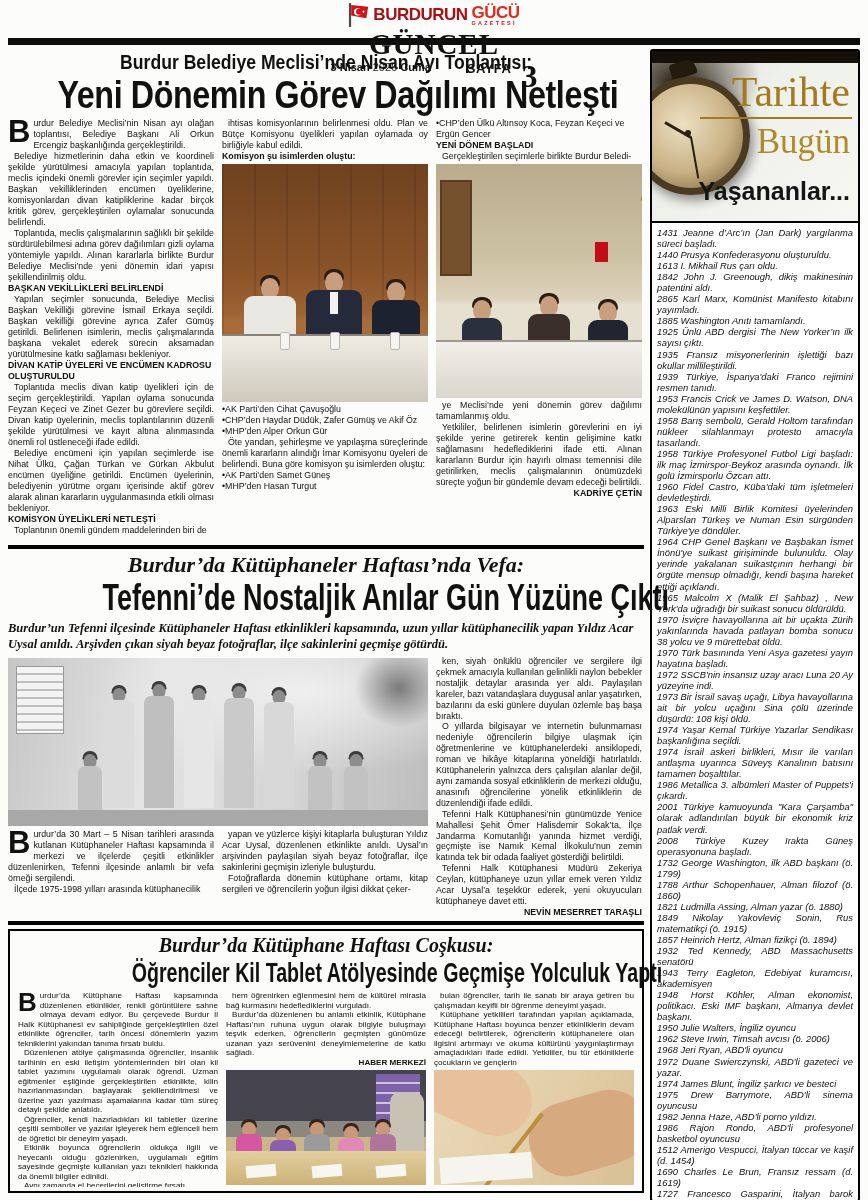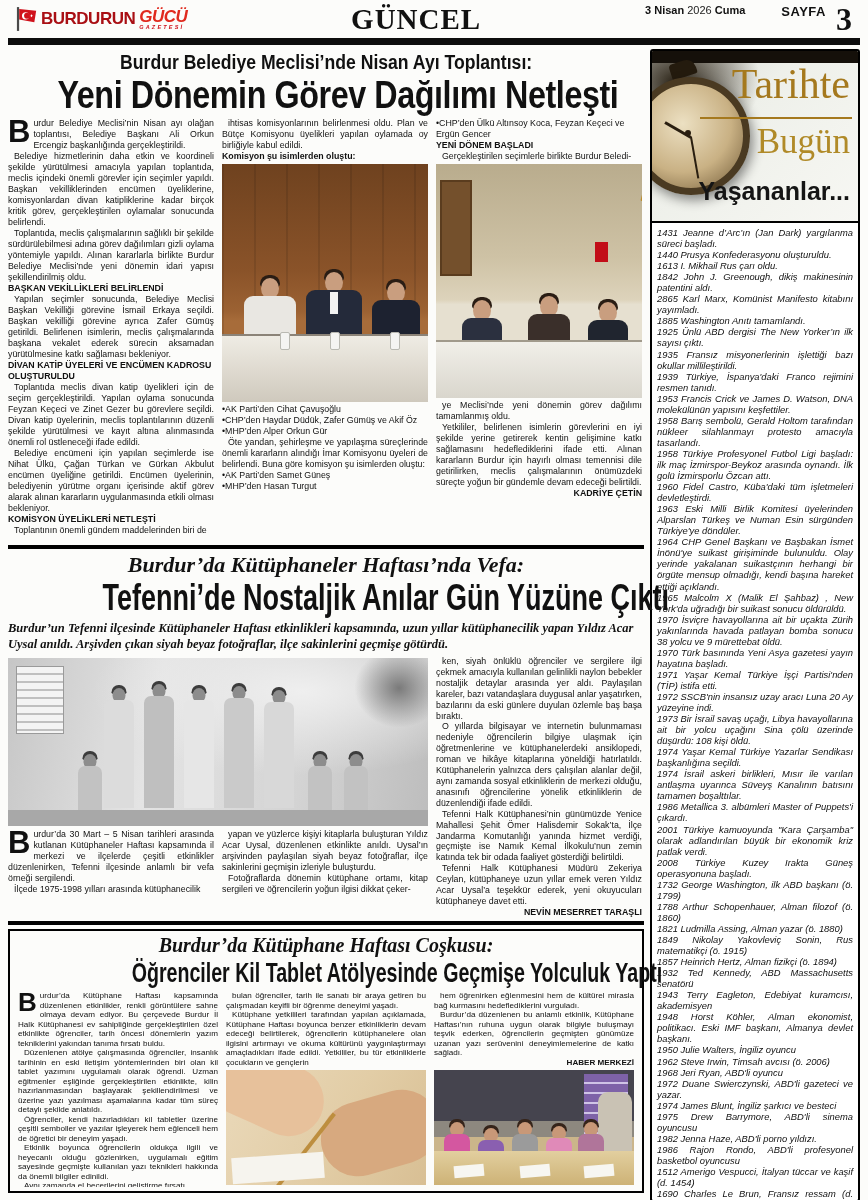--- a/index.html
+++ b/index.html
@@ -1,25 +1,25 @@
 <!DOCTYPE html>
 <html lang="tr"><head>
 <meta charset="utf-8">
 <style>
   html,body{margin:0;padding:0;}
   body{width:868px;height:1200px;overflow:hidden;background:#fcfcfa;color:#111;
        font-family:"Liberation Sans",sans-serif;}
   .page{width:868px;height:1200px;position:relative;}
 
   
-  .masthead{height:34px;display:flex;align-items:center;justify-content:space-between;padding:2px 16px 0;}
+  .masthead{height:34px;display:flex;align-items:center;justify-content:space-between;padding:2px 16px 0;flex-direction:column;}
   .logo{display:flex;align-items:center;gap:3px;}
   .logo svg{display:block;}
   .logo-main{font-size:17px;font-weight:900;color:#a90f14;letter-spacing:-.5px;}
-  .logo-gucu-wrap{display:inline-flex;flex-direction:column;line-height:1;margin-left:1px;font-style:italic;}
+  .logo-gucu-wrap{display:inline-flex;flex-direction:column;line-height:1;margin-left:1px;}
   .logo-gucu{font-size:17px;font-weight:900;color:#e02a1e;letter-spacing:-.5px;}
   .logo-sub{font-size:5.5px;font-weight:700;color:#d0121c;letter-spacing:2.2px;}
   .section-title{font-family:"Liberation Serif",serif;font-weight:700;font-size:29px;letter-spacing:1px;}
   .header-right{display:flex;align-items:flex-start;gap:10px;}
   .date-wrap{font-size:11px;}
   .date-day,.date-weekday{font-weight:700;}
   .date-year{font-weight:400;color:#222;}
   .sayfa{font-size:13px;font-weight:700;letter-spacing:.5px;margin-left:26px;}
   .pagenum{font-family:"Liberation Serif",serif;font-size:32px;font-weight:700;line-height:30px;}
   .black-bar{height:7px;background:#0d0d0d;margin:2px 8px 0;}
@@ -83,21 +83,21 @@
   .clock{position:absolute;left:-20px;top:26px;width:104px;height:104px;border-radius:50%;
          border:7px solid #4a3a22;
          background:radial-gradient(circle at 42% 38%,#ece0c2 0%,#cdb astonishing 0%,#c9b184 55%,#6f5835 100%);
          background:radial-gradient(circle at 42% 38%,#ece0c2 0%,#c9b184 55%,#6f5835 100%);
          box-shadow:3px 5px 12px rgba(0,0,0,.45);}
   .clock .hand{position:absolute;left:50%;top:50%;background:#2a1f10;transform-origin:0 50%;}
   .clock .h-hour{width:30px;height:3px;transform:rotate(-150deg);}
   .clock .h-min{width:42px;height:2px;transform:rotate(80deg);}
   .clock .pin{position:absolute;left:46px;top:46px;width:6px;height:6px;border-radius:50%;background:#2a1f10;}
   .crown{position:absolute;left:18px;top:10px;width:26px;height:16px;background:#241b0e;border-radius:4px 10px 2px 2px;transform:rotate(-18deg);}
-  .t1{position:absolute;right:8px;top:12px;font-family:"Liberation Serif",serif;font-size:42px;line-height:42px;color:#a5791e;}
+  .t1{position:absolute;right:8px;top:20px;font-family:"Liberation Serif",serif;font-size:42px;line-height:42px;color:#a5791e;}
   .t-underline{position:absolute;right:6px;top:66px;width:152px;height:2px;background:#a5791e;}
   .t2{position:absolute;right:8px;top:72px;font-family:"Liberation Serif",serif;font-size:35px;line-height:38px;color:#b08a28;}
   .t3{position:absolute;right:8px;top:126px;font-size:25px;font-weight:700;color:#151515;}
   .events{padding:4px 5px 0;font-size:9.4px;line-height:11.05px;}
   .events .para{text-align:justify;font-style:italic;}
 
   
   .photo{position:relative;overflow:hidden;margin:2px 0;}
   .photo *{position:absolute;}
 
@@ -393,68 +393,68 @@
         <div class="ws-cols">
           <div class="wcol">
               <p class="para dc">Burdur’da Kütüphane Haftası kapsamında düzenlenen etkinlikler, renkli görüntülere sahne olmaya devam ediyor. Bu çerçevede Burdur İl Halk Kütüphanesi ev sahipliğinde gerçekleştirilen özel etkinlikte öğrenciler, tarih öncesi dönemlerin yazım tekniklerini yakından tanıma fırsatı buldu.</p>
               <p class="para p">Düzenlenen atölye çalışmasında öğrenciler, insanlık tarihinin en eski iletişim yöntemlerinden biri olan kil tablet yazımını uygulamalı olarak öğrendi. Uzman eğitmenler eşliğinde gerçekleştirilen etkinlikte, kilin hazırlanmasından başlayarak şekillendirilmesi ve üzerine yazı yazılması aşamalarına kadar tüm süreç detaylı şekilde anlatıldı.</p>
               <p class="para p">Öğrenciler, kendi hazırladıkları kil tabletler üzerine çeşitli semboller ve yazılar işleyerek hem eğlenceli hem de öğretici bir deneyim yaşadı.</p>
               <p class="para p">Etkinlik boyunca öğrencilerin oldukça ilgili ve heyecanlı olduğu gözlenirken, uygulamalı eğitim sayesinde geçmişte kullanılan yazı teknikleri hakkında da önemli bilgiler edinildi.</p>
               <p class="para p">Aynı zamanda el becerilerini geliştirme fırsatı</p>
             </div>
           <div class="wcol">
             <div>
+                <p class="para p">hem öğrenirken eğlenmesini hem de kültürel mirasla bağ kurmasını hedeflediklerini vurguladı.</p>
+                <p class="para p">Burdur’da düzenlenen bu anlamlı etkinlik, Kütüphane Haftası’nın ruhuna uygun olarak bilgiyle buluşmayı teşvik ederken, öğrencilerin geçmişten günümüze uzanan yazı serüvenini deneyimlemelerine de katkı sağladı.</p>
+                <p class="para by">HABER MERKEZİ</p>
+              </div>
+            <div class="photo photo-kids fill">
+              <i class="pk-banner"></i>
+              <i class="pk-teacher"></i>
+              <span class="pk-kid pk-1">
+                  <span class="hair"></span>
+                  <span class="head"></span>
+                  <span class="torso"></span>
+                </span>
+              <span class="pk-kid pk-2">
+                  <span class="hair"></span>
+                  <span class="head"></span>
+                  <span class="torso"></span>
+                </span>
+              <span class="pk-kid pk-3">
+                  <span class="hair"></span>
+                  <span class="head"></span>
+                  <span class="torso"></span>
+                </span>
+              <span class="pk-kid pk-4">
+                  <span class="hair"></span>
+                  <span class="head"></span>
+                  <span class="torso"></span>
+                </span>
+              <span class="pk-kid pk-5">
+                  <span class="hair"></span>
+                  <span class="head"></span>
+                  <span class="torso"></span>
+                </span>
+              <i class="pk-table"></i>
+              <i class="pk-paper pk-pa"></i>
+              <i class="pk-paper pk-pb"></i>
+              <i class="pk-paper pk-pc"></i>
+            </div>
+          </div>
+          <div class="wcol">
+            <div>
                 <p class="para p">bulan öğrenciler, tarih ile sanatı bir araya getiren bu çalışmadan keyifli bir öğrenme deneyimi yaşadı.</p>
                 <p class="para p">Kütüphane yetkilileri tarafından yapılan açıklamada, Kütüphane Haftası boyunca benzer etkinliklerin devam edeceği belirtilerek, öğrencilerin kütüphanelere olan ilgisini artırmayı ve okuma kültürünü yaygınlaştırmayı amaçladıkları ifade edildi. Yetkililer, bu tür etkinliklerle çocukların ve gençlerin</p>
               </div>
             <div class="photo photo-clay fill">
               <i class="cl-arm"></i>
               <i class="cl-hand"></i>
               <i class="cl-stick"></i>
               <i class="cl-paper"></i>
-            </div>
-          </div>
-          <div class="wcol">
-            <div>
-                <p class="para p">hem öğrenirken eğlenmesini hem de kültürel mirasla bağ kurmasını hedeflediklerini vurguladı.</p>
-                <p class="para p">Burdur’da düzenlenen bu anlamlı etkinlik, Kütüphane Haftası’nın ruhuna uygun olarak bilgiyle buluşmayı teşvik ederken, öğrencilerin geçmişten günümüze uzanan yazı serüvenini deneyimlemelerine de katkı sağladı.</p>
-                <p class="para by">HABER MERKEZİ</p>
-              </div>
-            <div class="photo photo-kids fill">
-              <i class="pk-banner"></i>
-              <i class="pk-teacher"></i>
-              <span class="pk-kid pk-1">
-                  <span class="hair"></span>
-                  <span class="head"></span>
-                  <span class="torso"></span>
-                </span>
-              <span class="pk-kid pk-2">
-                  <span class="hair"></span>
-                  <span class="head"></span>
-                  <span class="torso"></span>
-                </span>
-              <span class="pk-kid pk-3">
-                  <span class="hair"></span>
-                  <span class="head"></span>
-                  <span class="torso"></span>
-                </span>
-              <span class="pk-kid pk-4">
-                  <span class="hair"></span>
-                  <span class="head"></span>
-                  <span class="torso"></span>
-                </span>
-              <span class="pk-kid pk-5">
-                  <span class="hair"></span>
-                  <span class="head"></span>
-                  <span class="torso"></span>
-                </span>
-              <i class="pk-table"></i>
-              <i class="pk-paper pk-pa"></i>
-              <i class="pk-paper pk-pb"></i>
-              <i class="pk-paper pk-pc"></i>
             </div>
           </div>
         </div>
       </article>
 
     </div>
 
     <aside class="sidebar">
       <div class="hero">
         <i class="hero-topband" style="position:absolute;"></i>
@@ -481,21 +481,20 @@
           <p class="para">1939 Türkiye, İspanya'daki Franco rejimini resmen tanıdı.</p>
           <p class="para">1953 Francis Crick ve James D. Watson, DNA molekülünün yapısını keşfettiler.</p>
           <p class="para">1958 Barış sembolü, Gerald Holtom tarafından nükleer silahlanmayı protesto amacıyla tasarlandı.</p>
           <p class="para">1958 Türkiye Profesyonel Futbol Ligi başladı: ilk maç İzmirspor-Beykoz arasında oynandı. İlk golü İzmirsporlu Özcan attı.</p>
           <p class="para">1960 Fidel Castro, Küba'daki tüm işletmeleri devletleştirdi.</p>
           <p class="para">1963 Eski Milli Birlik Komitesi üyelerinden Alparslan Türkeş ve Numan Esin sürgünden Türkiye'ye döndüler.</p>
           <p class="para">1964 CHP Genel Başkanı ve Başbakan İsmet İnönü'ye suikast girişiminde bulunuldu. Olay yerinde yakalanan suikastçının herhangi bir örgüte mensup olmadığı, kendi başına hareket ettiği açıklandı.</p>
           <p class="para">1965 Malcolm X (Malik El Şahbaz) , New York'da uğradığı bir suikast sonucu öldürüldü.</p>
           <p class="para">1970 İsviçre havayollarına ait bir uçakta Zürih yakınlarında havada patlayan bomba sonucu 38 yolcu ve 9 mürettebat öldü.</p>
           <p class="para">1970 Türk basınında Yeni Asya gazetesi yayın hayatına başladı.</p>
-          <p class="para">1971 Yaşar Kemal Türkiye İşçi Partisi'nden (TİP) istifa etti.</p>
           <p class="para">1972 SSCB'nin insansız uzay aracı Luna 20 Ay yüzeyine indi.</p>
           <p class="para">1973 Bir İsrail savaş uçağı, Libya havayollarına ait bir yolcu uçağını Sina çölü üzerinde düşürdü: 108 kişi öldü.</p>
           <p class="para">1974 Yaşar Kemal Türkiye Yazarlar Sendikası başkanlığına seçildi.</p>
           <p class="para">1974 İsrail askeri birlikleri, Mısır ile varılan antlaşma uyarınca Süveyş Kanalının batısını tamamen boşalttılar.</p>
           <p class="para">1986 Metallica 3. albümleri Master of Puppets'i çıkardı.</p>
           <p class="para">2001 Türkiye kamuoyunda "Kara Çarşamba" olarak adlandırılan büyük bir ekonomik kriz patlak verdi.</p>
           <p class="para">2008 Türkiye Kuzey Irakta Güneş operasyonuna başladı.</p>
           <p class="para">1732 George Washington, ilk ABD başkanı (ö. 1799)</p>
           <p class="para">1788 Arthur Schopenhauer, Alman filozof (ö. 1860)</p>
           <p class="para">1821 Ludmilla Assing, Alman yazar (ö. 1880)</p>

